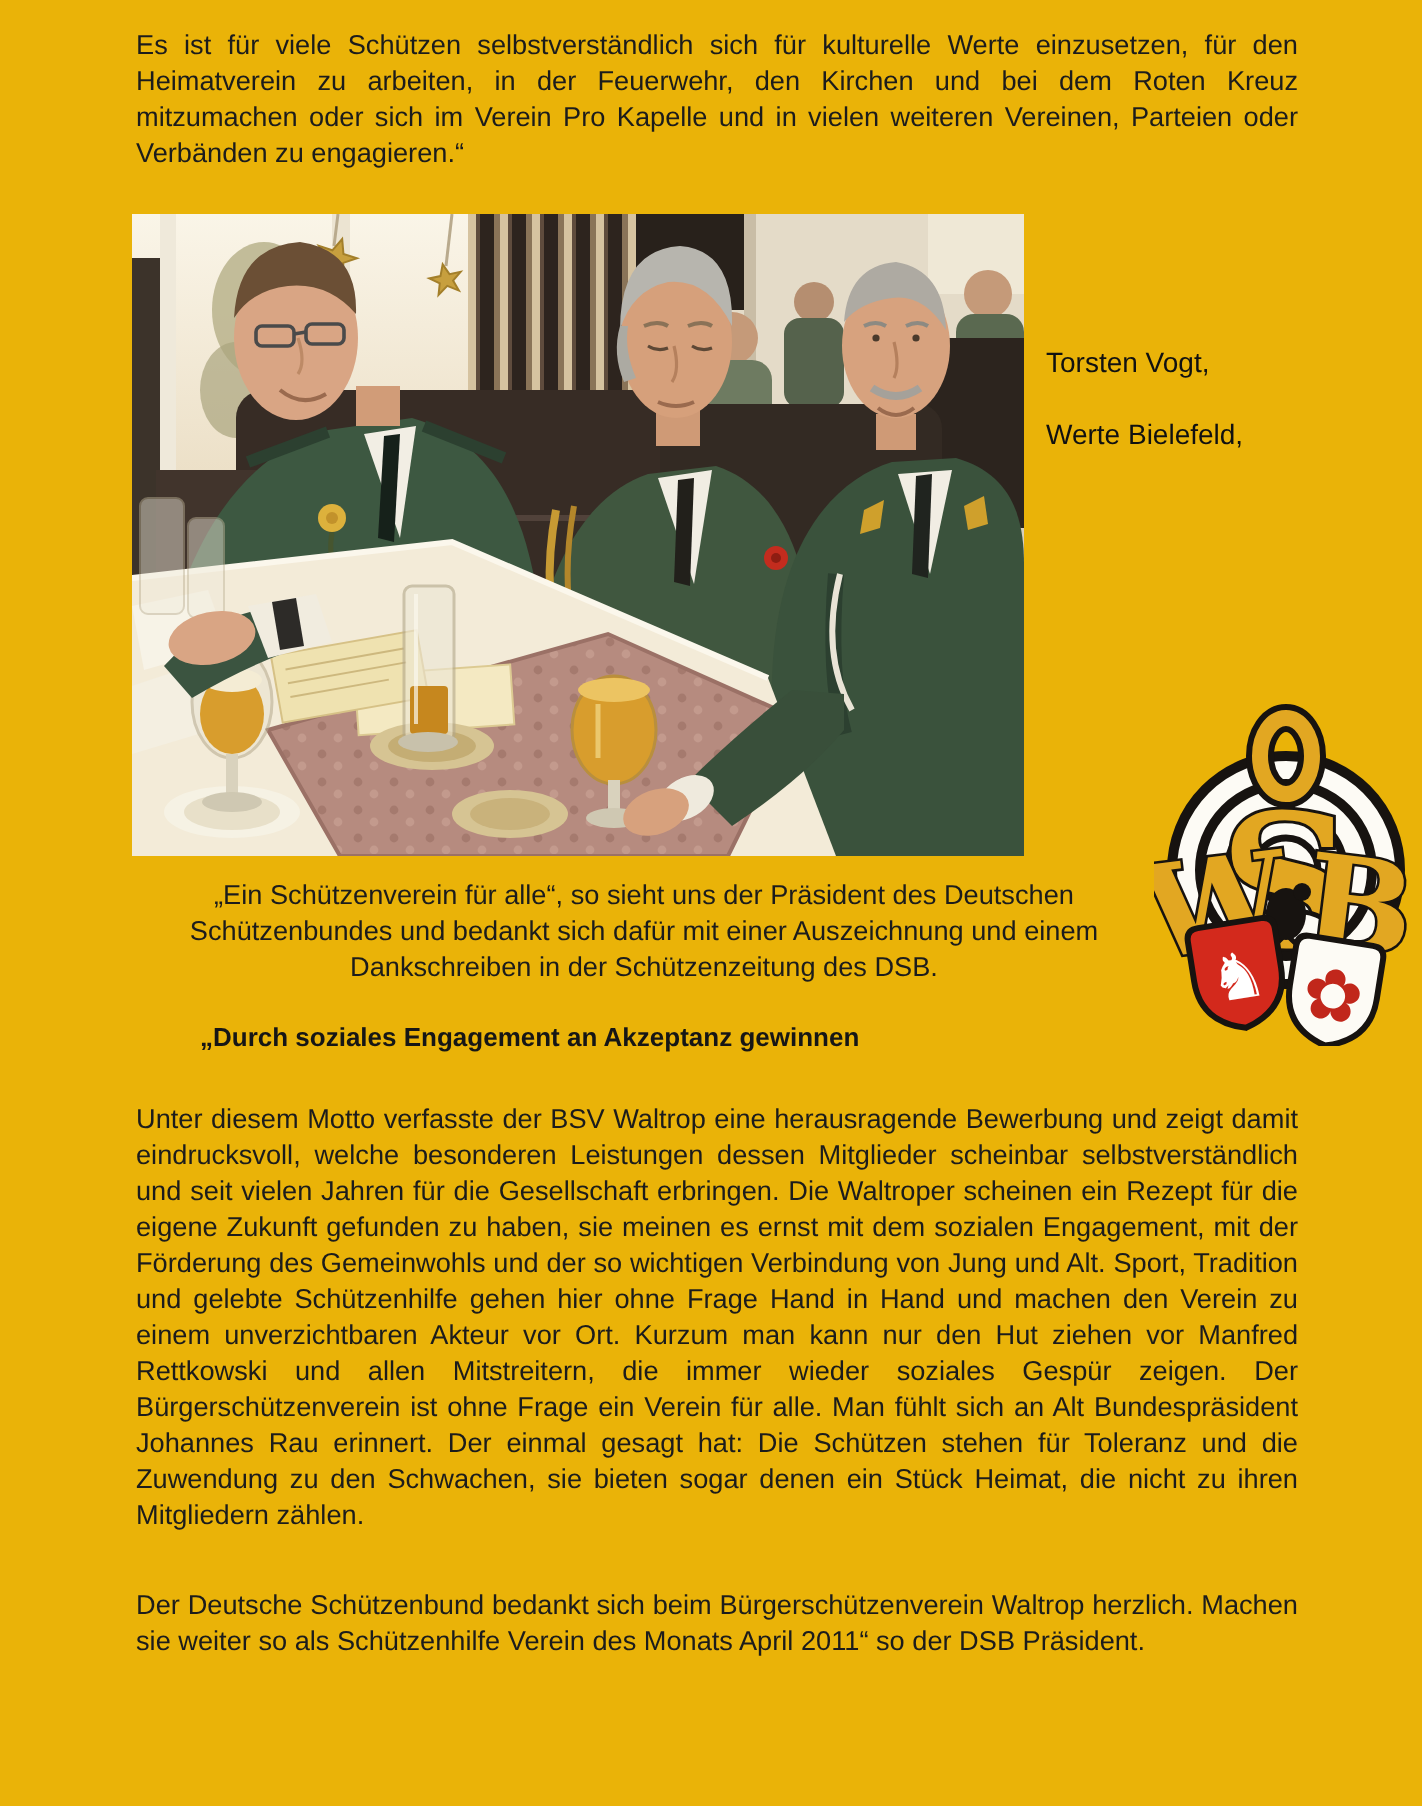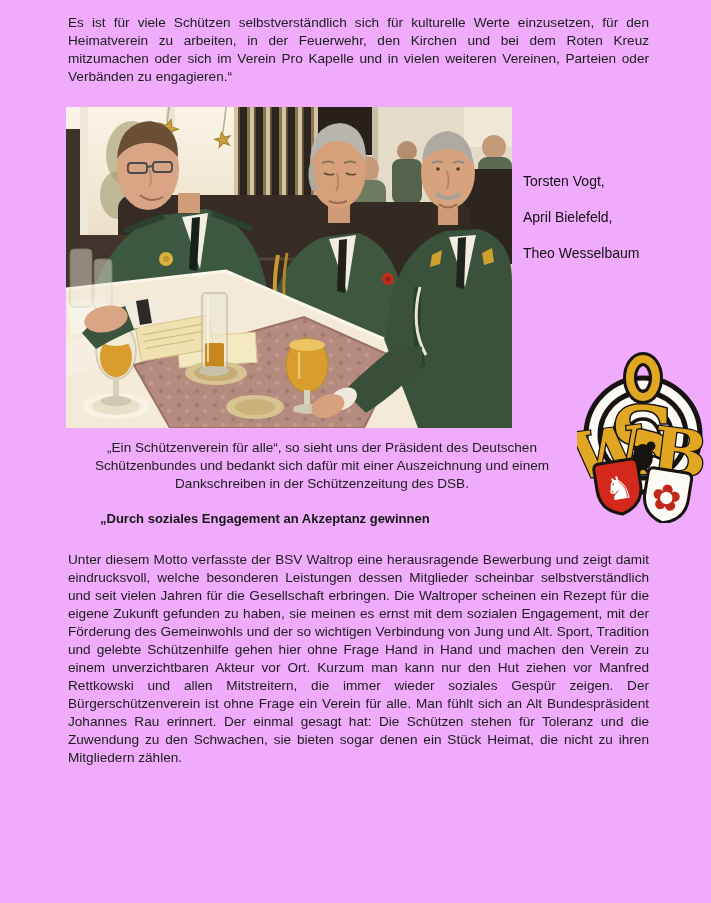--- a/index.html
+++ b/index.html
@@ -1,19 +1,19 @@
 <!DOCTYPE html>
 <html lang="de"><head>
 <meta charset="utf-8">
 <style>
   html,body{margin:0;padding:0;background:#ffffff;}
   .page{
     position:relative;
     width:711px;height:903px;
-    background:#f0abfc;
+    background:#eab308;
     font-family:"Liberation Sans",sans-serif;
     color:#1c1c1c;
     overflow:hidden;
   }
   .para{
     position:absolute;
     font-size:13.6px;
     line-height:18px;
     text-align:justify;
     margin:0;
@@ -222,22 +222,21 @@
       <g>
         <path d="M330,238 Q300,262 278,284 L300,306 Q336,282 356,258 L356,240 Z" fill="#394f3a"></path>
         <ellipse cx="277" cy="292" rx="15" ry="10" fill="#efeadd" transform="rotate(-30 277 292)"></ellipse>
         <ellipse cx="262" cy="299" rx="17" ry="11" fill="#d7a17d" transform="rotate(-20 262 299)"></ellipse>
       </g>
     </svg>
   </div>
 
   <div class="caption">
     <p>Torsten Vogt,</p>
-    <p>April Bielefeld,</p>
-    <p>Theo Wesselbaum</p>
+    <p>Werte Bielefeld,</p>
   </div>
 
   <div class="logo-box">
     <svg viewBox="0 0 132 172" width="132" height="172">
       <circle cx="66" cy="84" r="57" fill="#fdfbf5" stroke="#171310" stroke-width="5"></circle>
       <circle cx="66" cy="84" r="43" fill="none" stroke="#171310" stroke-width="5"></circle>
       <circle cx="66" cy="84" r="29" fill="none" stroke="#171310" stroke-width="4"></circle>
       <circle cx="66" cy="84" r="16" fill="none" stroke="#171310" stroke-width="3.5"></circle>
       <ellipse cx="66" cy="27" rx="13" ry="19" fill="none" stroke="#171310" stroke-width="14"></ellipse>
       <ellipse cx="66" cy="27" rx="13" ry="19" fill="none" stroke="#e2a722" stroke-width="8"></ellipse>
@@ -258,14 +257,15 @@
       </g>
     </svg>
   </div>
 
   <p class="para left-align" style="left:68px;top:439px;width:508px;">„Ein Schützenverein für alle“, so sieht uns der Präsident des Deutschen Schützenbundes und bedankt sich dafür mit einer Auszeichnung und einem Dankschreiben in der Schützenzeitung des DSB.</p>
 
   <p class="headline">„Durch soziales Engagement an Akzeptanz gewinnen</p>
 
   <p class="para" style="left:68px;top:551px;width:581px;">Unter diesem Motto verfasste der BSV Waltrop eine herausragende Bewerbung und zeigt damit eindrucksvoll, welche besonderen Leistungen dessen Mitglieder scheinbar selbstverständlich und seit vielen Jahren für die Gesellschaft erbringen. Die Waltroper scheinen ein Rezept für die eigene Zukunft gefunden zu haben, sie meinen es ernst mit dem sozialen Engagement, mit der Förderung des Gemeinwohls und der so wichtigen Verbindung von Jung und Alt. Sport, Tradition und gelebte Schützenhilfe gehen hier ohne Frage Hand in Hand und machen den Verein zu einem unverzichtbaren Akteur vor Ort. Kurzum man kann nur den Hut ziehen vor Manfred Rettkowski und allen Mitstreitern, die immer wieder soziales Gespür zeigen. Der Bürgerschützenverein ist ohne Frage ein Verein für alle. Man fühlt sich an Alt Bundespräsident Johannes Rau erinnert. Der einmal gesagt hat: Die Schützen stehen für Toleranz und die Zuwendung zu den Schwachen, sie bieten sogar denen ein Stück Heimat, die nicht zu ihren Mitgliedern zählen.</p>
 
+  <p class="para" style="left:68px;top:794px;width:581px;">Der Deutsche Schützenbund bedankt sich beim Bürgerschützenverein Waltrop herzlich. Machen sie weiter so als Schützenhilfe Verein des Monats April 2011“ so der DSB Präsident.</p>
 
 </div>
 
 </body></html>

